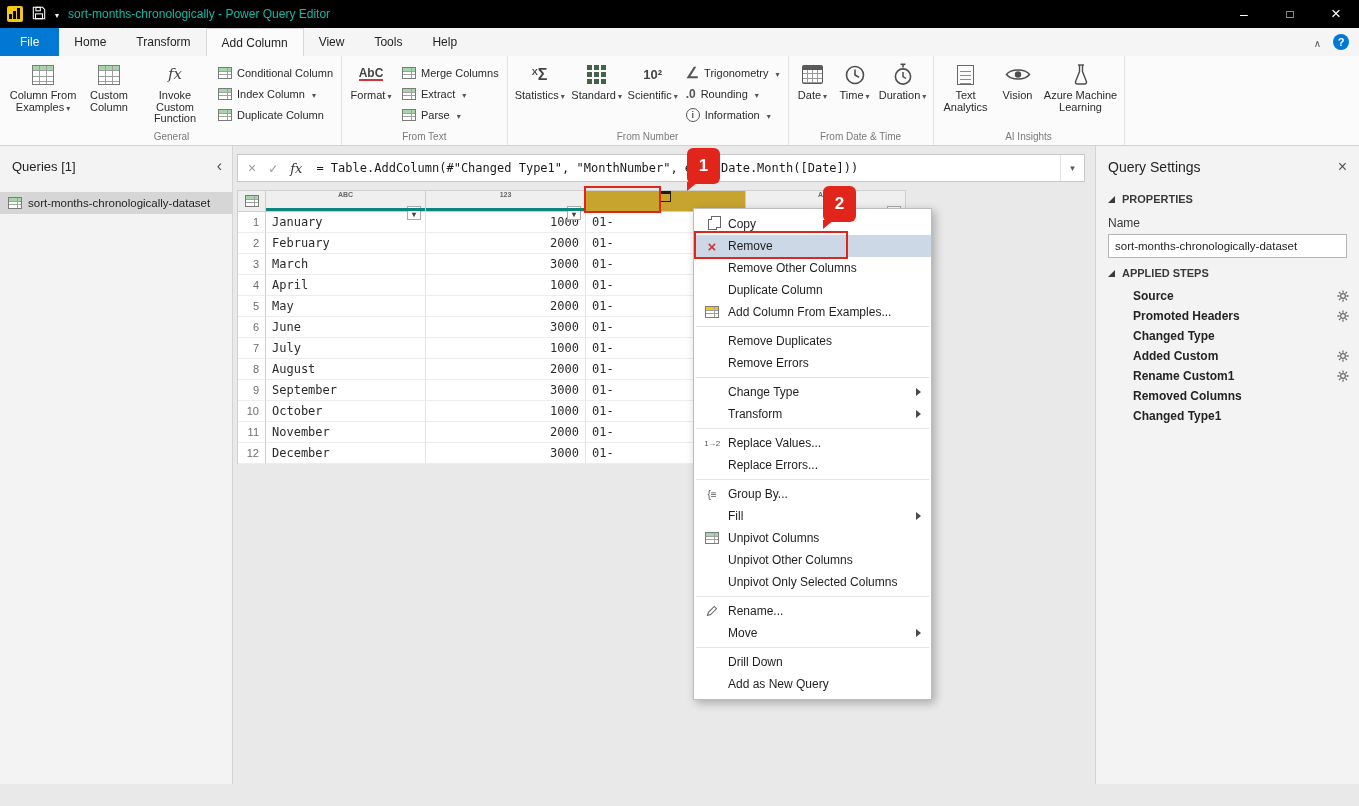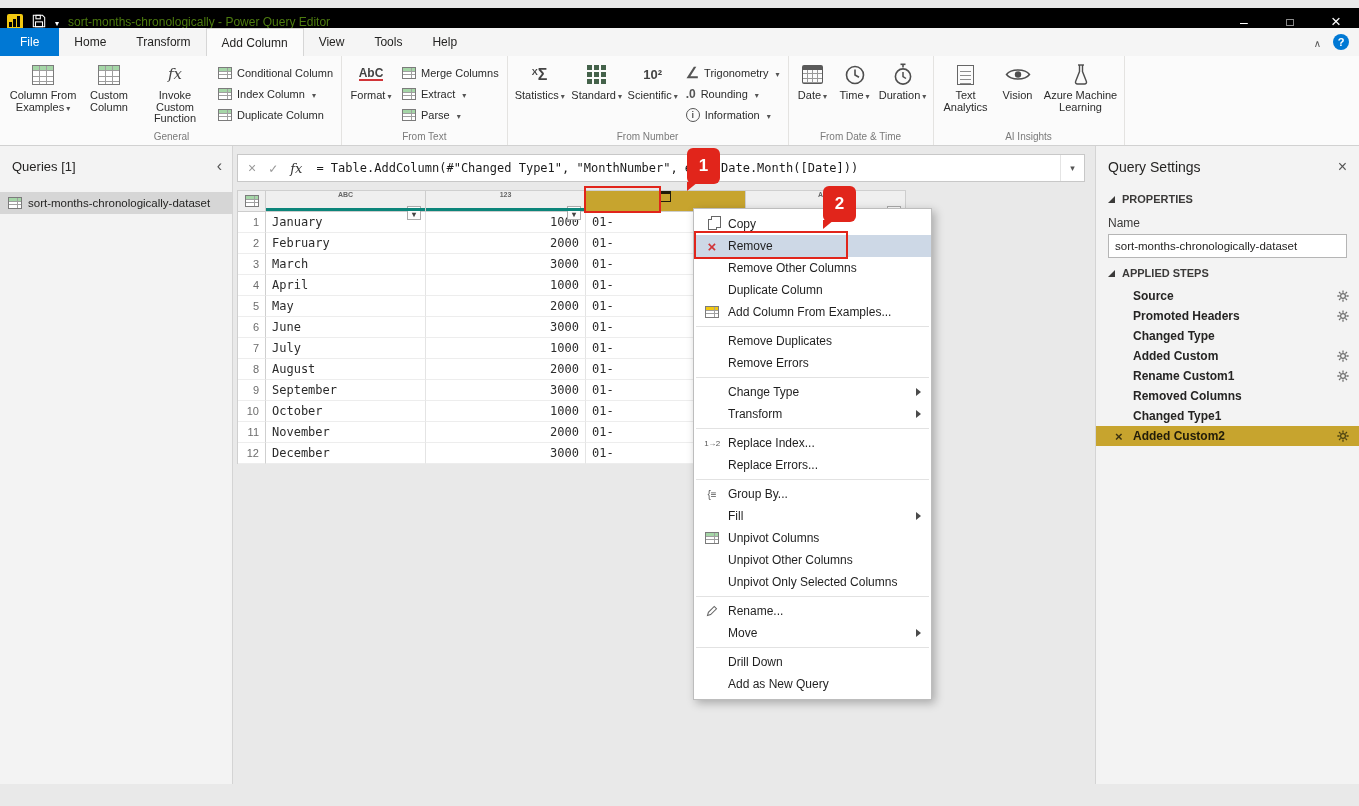--- a/index.html
+++ b/index.html
@@ -4,22 +4,22 @@
 <style>
   :root{
     --red:#e1251b; --gold:#c7a42e; --teal:#0c857a; --blue:#0078d4;
     --ink:#252423; --panel:#f3f3f3; --line:#d4d4d4;
   }
   *{margin:0;padding:0;box-sizing:border-box;}
   body{width:1359px;height:806px;overflow:hidden;font-family:"Liberation Sans",sans-serif;}
   .app{position:relative;width:1359px;height:806px;background:#e9e9e9;overflow:hidden;}
 
   
-  .titlebar{position:absolute;left:0;top:0;width:100%;height:28px;background:#000;color:#4d7c0f;
-    display:flex;align-items:center;gap:9px;padding-left:7px;font-size:12px;margin-top:8px;}
+  .titlebar{position:absolute;left:0;top:0;width:100%;height:28px;background:#000;color:#14b8a6;
+    display:flex;align-items:center;gap:9px;padding-left:7px;font-size:12px;}
   .pbi-logo{width:16px;height:16px;border-radius:2px;background:#f2c811;
     background-image:linear-gradient(#000,#000),linear-gradient(#000,#000),linear-gradient(#000,#000);
     background-size:3px 5px,3px 8px,3px 11px;background-position:2px 8px,6px 5px,10px 2px;background-repeat:no-repeat;}
   .tcaret::after{content:"▾";font-size:8px;color:#fff;}
   .win-controls{margin-left:auto;display:flex;height:100%;}
   .win-btn{width:46px;height:100%;display:flex;align-items:center;justify-content:center;font-size:13px;color:#fff;}
   .ic-min::after{content:"–";font-size:14px;}
   .ic-max::after{content:"□";font-size:12px;}
   .ic-close::after{content:"×";font-size:17px;}
 
@@ -586,32 +586,20 @@
               </g>
             </svg>
         </span>
       </div>
       <div class="step">
         <span>Removed Columns</span>
       </div>
       <div class="step">
         <span>Changed Type1</span>
       </div>
-      <div class="step sel">
-        <span class="del-x"></span>
-        <span>Added Custom2</span>
-        <span class="gear-wrap">
-          <svg width="12" height="12" viewBox="0 0 16 16">
-              <circle cx="8" cy="8" r="3.2" fill="none" stroke="#4a4110" stroke-width="1.6"></circle>
-              <g stroke="#4a4110" stroke-width="1.7">
-                <path d="M8 .5v3M8 12.5v3M.5 8h3M12.5 8h3M2.7 2.7l2.1 2.1M11.2 11.2l2.1 2.1M2.7 13.3l2.1-2.1M11.2 4.8l2.1-2.1"></path>
-              </g>
-            </svg>
-        </span>
-      </div>
     </div>
   </div>
 
 
   <div class="cmenu">
     <div class="mi">
       <span class="mic">
           <span class="ic-copy"></span>
         </span>
       <span>Copy</span>
@@ -644,21 +632,21 @@
       <span>Change Type</span>
       <span class="subarr"></span>
     </div>
     <div class="mi">
       <span>Transform</span>
       <span class="subarr"></span>
     </div>
     <div class="msep"></div>
     <div class="mi">
       <span class="mic ic-rep"></span>
-      <span>Replace Index...</span>
+      <span>Replace Values...</span>
     </div>
     <div class="mi">
       <span>Replace Errors...</span>
     </div>
     <div class="msep"></div>
     <div class="mi">
       <span class="mic ic-grp"></span>
       <span>Group By...</span>
     </div>
     <div class="mi">

